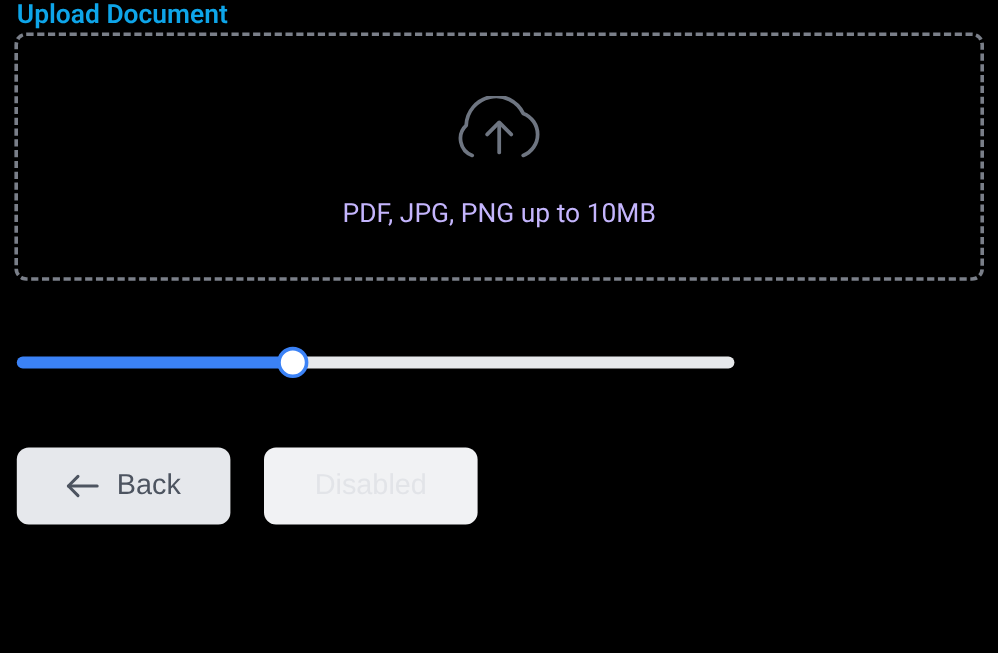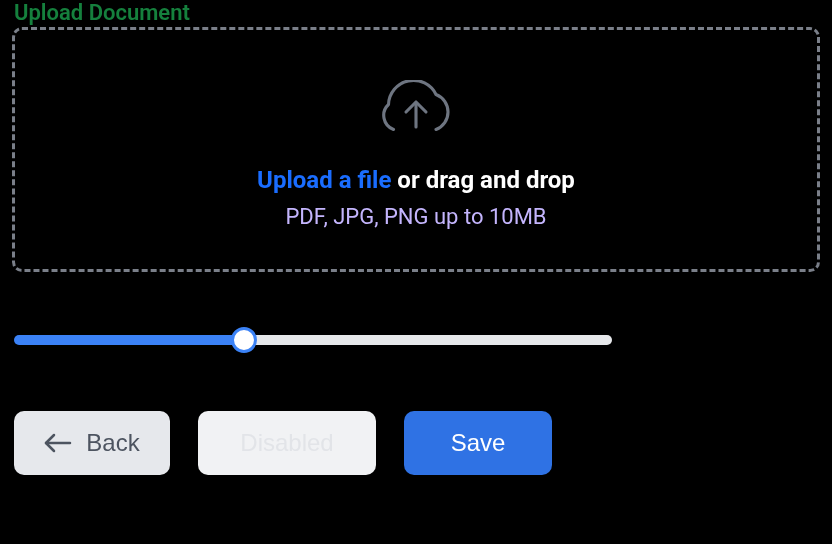--- a/index.html
+++ b/index.html
@@ -11,21 +11,21 @@
       font-family: -apple-system, BlinkMacSystemFont, "Segoe UI", Roboto, Helvetica, Arial, sans-serif;
       background: #000;
       color: #fff;
       width: 832px;
       height: 544px;
       padding: 0 12px;
     }
     .section-label {
       font-size: 22px;
       font-weight: 600;
-      color: #15803d;
+      color: #0ea5e9;
       margin-bottom: 2px;
       margin-left: 2px;
     }
     .upload-zone {
       border: 3px dashed #7a7f89;
       border-radius: 10px;
       padding: 50px 20px 40px 20px;
       display: flex;
       flex-direction: column;
       align-items: center;
@@ -109,21 +109,21 @@
       align-items: center;
       justify-content: center;
       padding: 0 28px;
       border: none;
       cursor: pointer;
     }
     .btn-back {
       background: #e6e8ec;
       color: #4d5460;
       gap: 14px;
-      width: 156px;
+      width: 178px;
     }
     .btn-back svg {
       width: 28px;
       height: 20px;
       stroke: #4d5460;
       stroke-width: 2.5;
       fill: none;
       stroke-linecap: round;
       stroke-linejoin: round;
     }
@@ -145,37 +145,31 @@
 <div class="section-label">Upload Document</div>
 
 <div class="upload-zone">
   <div class="upload-icon">
     <svg viewBox="0 0 64 48">
       <path d="M48 38 A15 15 0 0 0 48 10 A20 20 0 0 0 10 18 A12 12 0 0 0 14 38" stroke-linecap="round" stroke-linejoin="round"></path>
       <path d="M32 36 L32 18" stroke-linecap="round" stroke-linejoin="round"></path>
       <path d="M24 24 L32 16 L40 24" stroke-linecap="round" stroke-linejoin="round"></path>
     </svg>
   </div>
-  <div class="upload-line">
-    <span class="upload-link">Upload a file</span><span class="upload-drag"> or drag and drop</span>
-  </div>
   <div class="upload-hint">PDF, JPG, PNG up to 10MB</div>
 </div>
 
 <div class="slider-wrap">
   <input type="range" class="slider" min="0" max="100" value="38" style="">
 </div>
 
 <div class="button-row">
   <button class="btn btn-back">
     <svg viewBox="0 0 28 20">
       <line x1="26" y1="10" x2="2" y2="10"></line>
       <polyline points="10,2 2,10 10,18"></polyline>
     </svg>
     <span>Back</span>
   </button>
   <button class="btn btn-disabled" disabled="">
     <span>Disabled</span>
   </button>
-  <button class="btn btn-save">
-    <span>Save</span>
-  </button>
 </div>
 
 </body></html>

